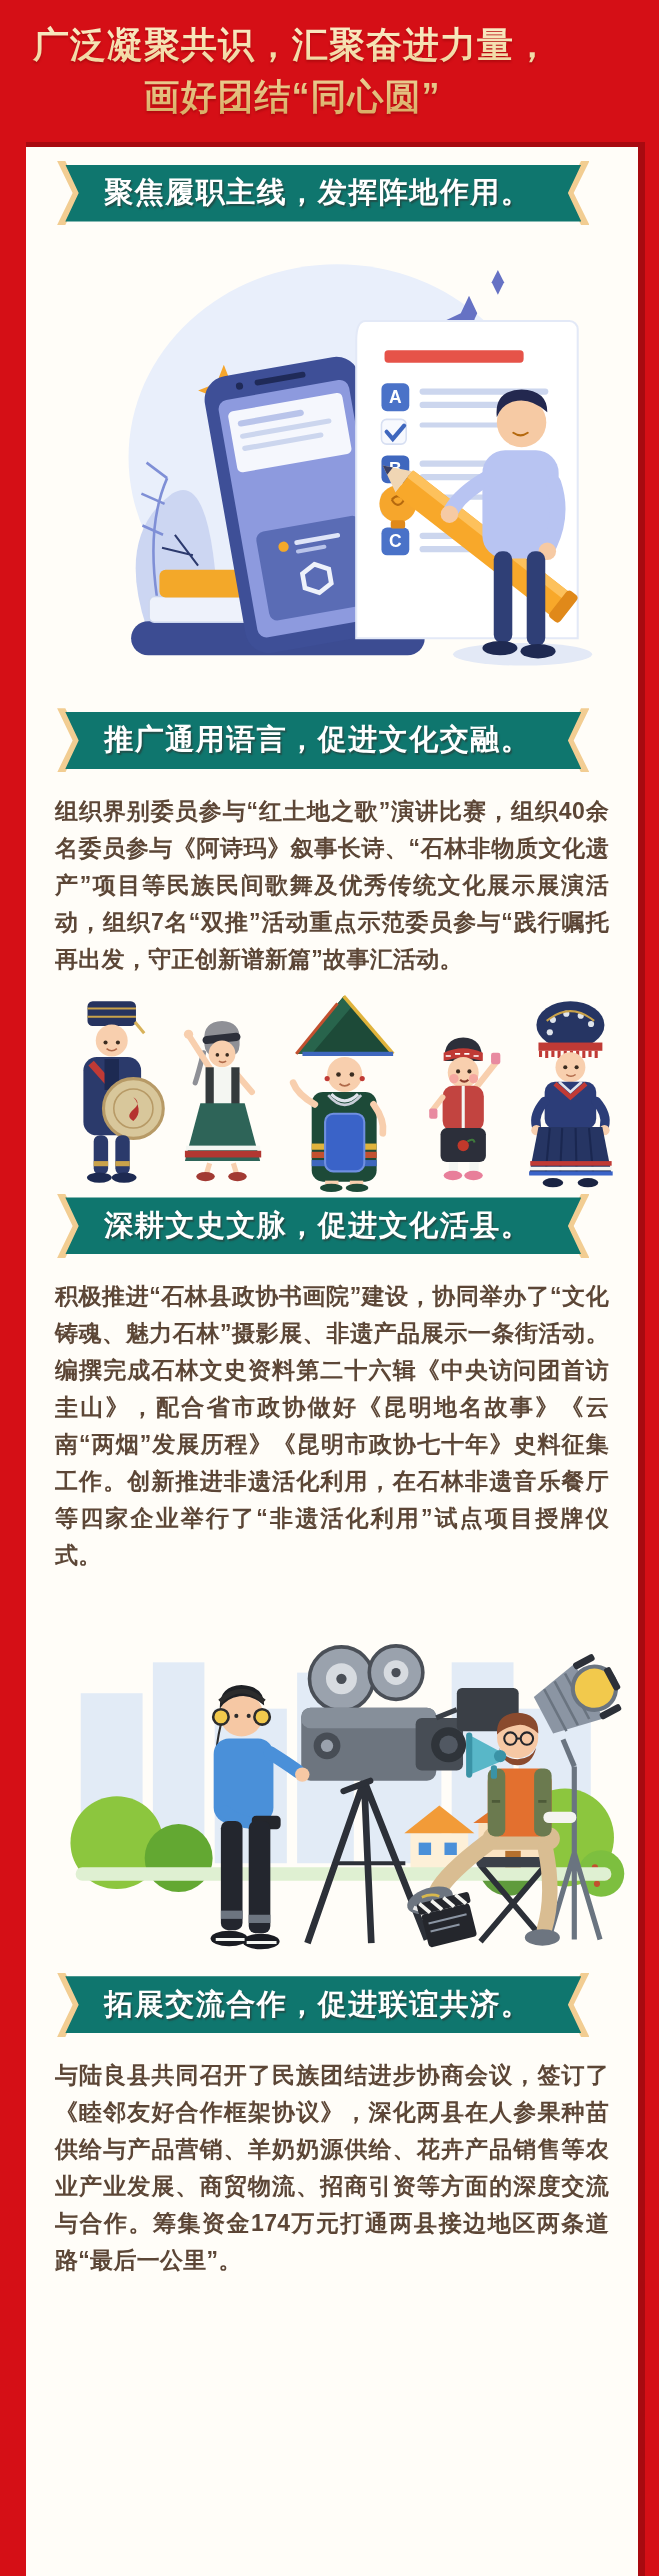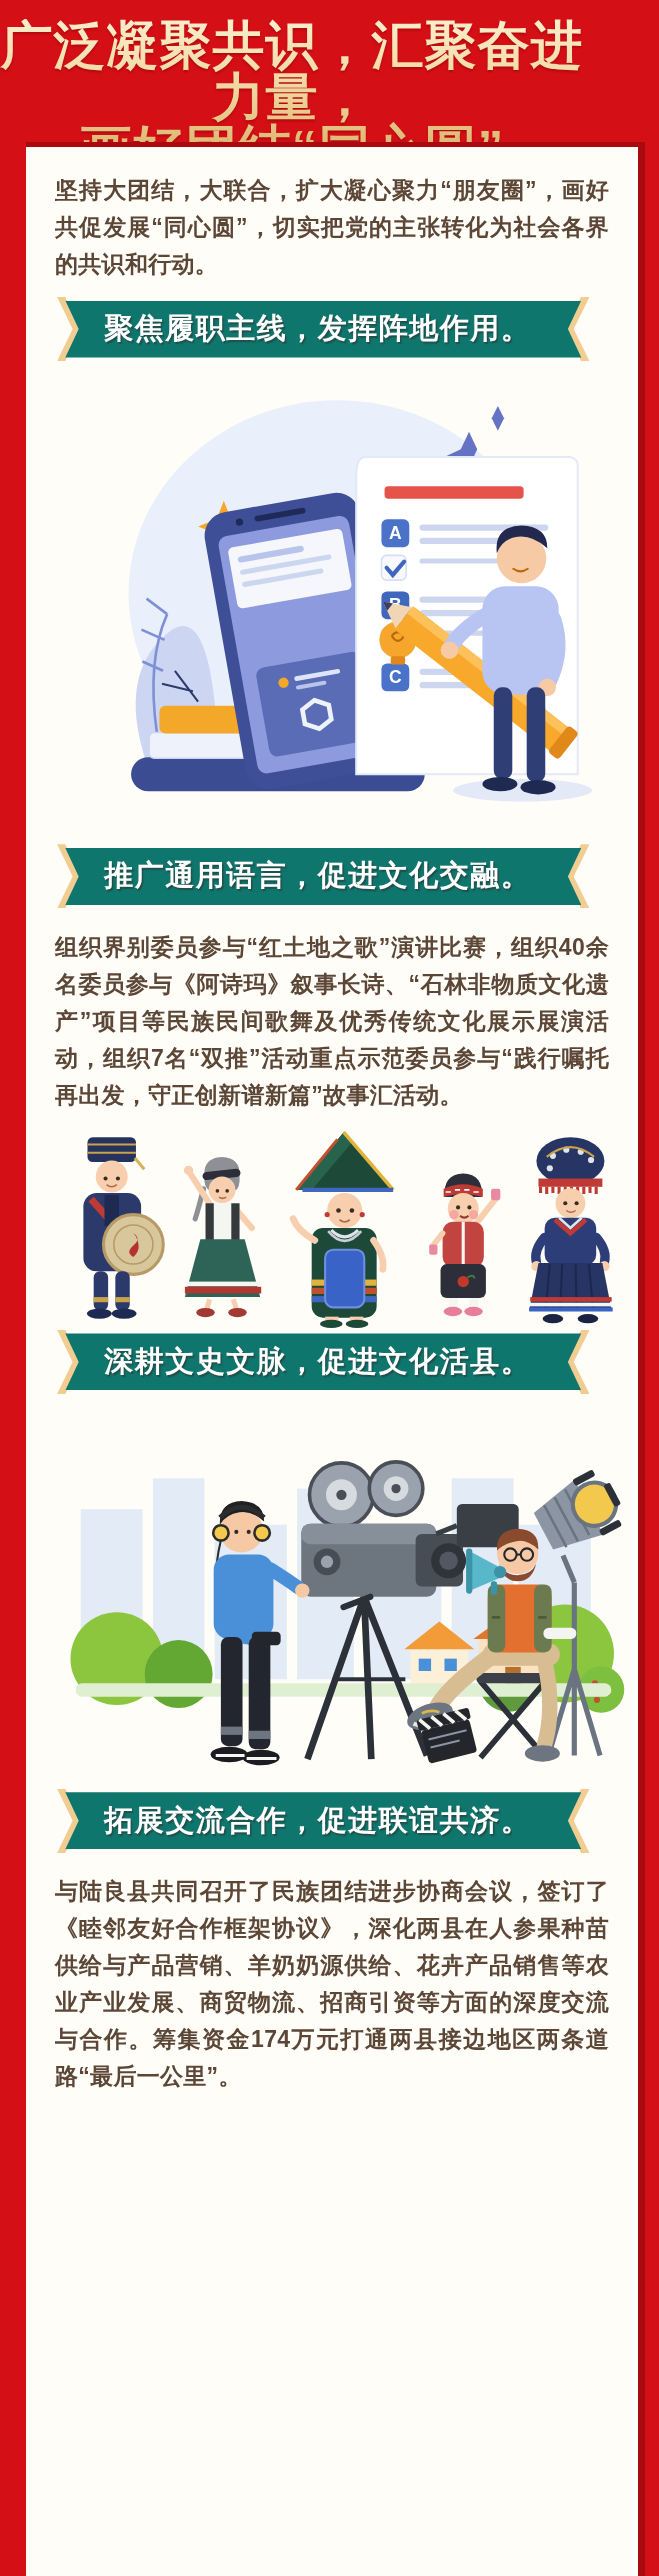--- a/index.html
+++ b/index.html
@@ -4,21 +4,21 @@
 <style>
   * { margin:0; padding:0; box-sizing:border-box; }
   html,body { width:659px; }
   body {
     height:2952px; position:relative; overflow:hidden;
     background:#d50f16;
     font-family:"Liberation Sans", sans-serif;
   }
   .page-title {
     position:absolute; top:18.5px; left:0; width:584px;
-    text-align:center; font-weight:900; font-size:52px; line-height:52px;
+    text-align:center; font-weight:900; font-size:36px; line-height:52px;
     letter-spacing:1px;
     background:linear-gradient(180deg,#fbeecb 0%,#efd49b 48%,#d5a75c 100%);
     -webkit-background-clip:text; background-clip:text; color:transparent;
     filter:drop-shadow(0 2.6px 1px rgba(110,0,0,.35));
   }
   .card {
     position:absolute; left:26px; top:142px; width:619px; height:2794px;
     background:#fffdf8;
     border-top:5.2px solid #a80a10; border-right:7.2px solid #a80a10;
     border-bottom:9.3px solid #a80a10; border-left:0;
@@ -54,21 +54,20 @@
 </head>
 <body>
 
 <h1 class="page-title">
   <span>广泛凝聚共识，汇聚奋进力量，</span><br>
   <span>画好团结“同心圆”</span>
 </h1>
 
 <div class="card">
 
-  <p class="para intro">坚持大团结，大联合，扩大凝心聚力“朋友圈”，画好共促发展“同心圆”，切实把党的主张转化为社会各界的共识和行动。</p>
 
   <div class="ribbon" id="ribbon-1">
     <span class="wing left"></span>
     <span class="wing right"></span>
     <div class="bar">聚焦履职主线，发挥阵地作用。</div>
   </div>
 
   <svg class="illus" id="illus-1" viewBox="0 0 1020 860">
     <ellipse cx="520" cy="430" rx="405" ry="375" fill="#e9effb"></ellipse>
     <path d="M150 760 Q90 580 200 500 Q280 450 290 760 Z" fill="#ccd6f2"></path>
@@ -289,20 +288,21 @@
       <ellipse cx="966" cy="372" rx="20" ry="9" fill="#1a2342"></ellipse>
         <ellipse cx="1034" cy="372" rx="20" ry="9" fill="#1a2342"></ellipse>
     </g>
   </svg>
 
   <div class="ribbon" id="ribbon-3">
     <span class="wing left"></span>
     <span class="wing right"></span>
     <div class="bar">深耕文史文脉，促进文化活县。</div>
   </div>
+  <p class="para">积极推进“石林县政协书画院”建设，协同举办了“文化铸魂、魅力石林”摄影展、非遗产品展示一条街活动。编撰完成石林文史资料第二十六辑《中央访问团首访圭山》，配合省市政协做好《昆明地名故事》《云南“两烟”发展历程》《昆明市政协七十年》史料征集工作。创新推进非遗活化利用，在石林非遗音乐餐厅等四家企业举行了“非遗活化利用”试点项目授牌仪式。</p>
 
   <svg class="illus" id="illus-3" viewBox="0 0 1120 720">
     <g fill="#e2ebf6">
       <rect x="50" y="210" width="120" height="330"></rect>
         <rect x="190" y="150" width="100" height="390"></rect>
       <rect x="310" y="240" width="140" height="300"></rect>
         <rect x="470" y="170" width="110" height="370"></rect>
       <rect x="600" y="250" width="150" height="290"></rect>
         <rect x="770" y="150" width="120" height="390"></rect>
       <rect x="900" y="240" width="140" height="300"></rect>

